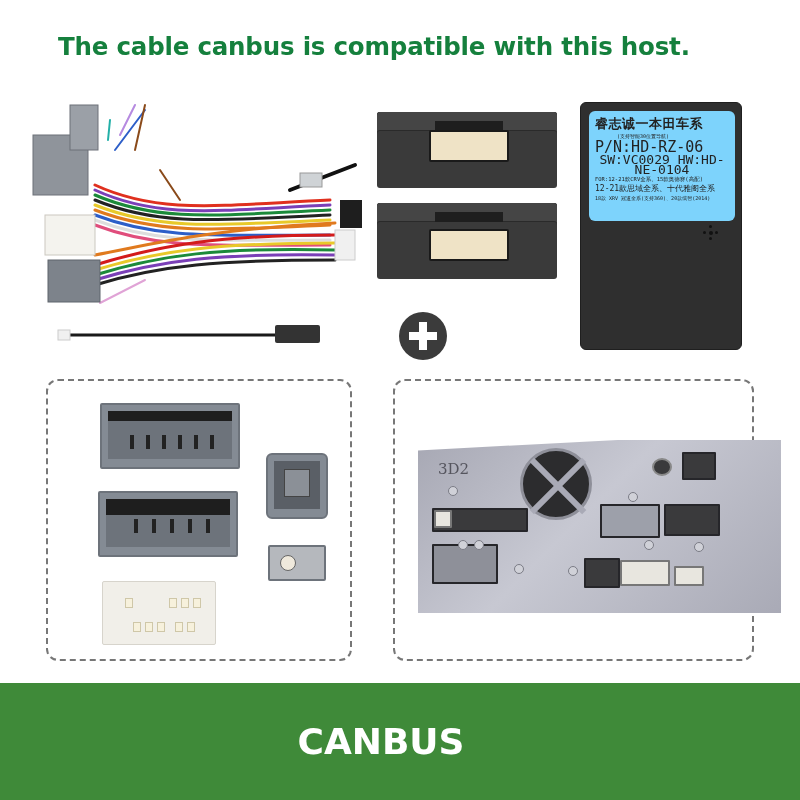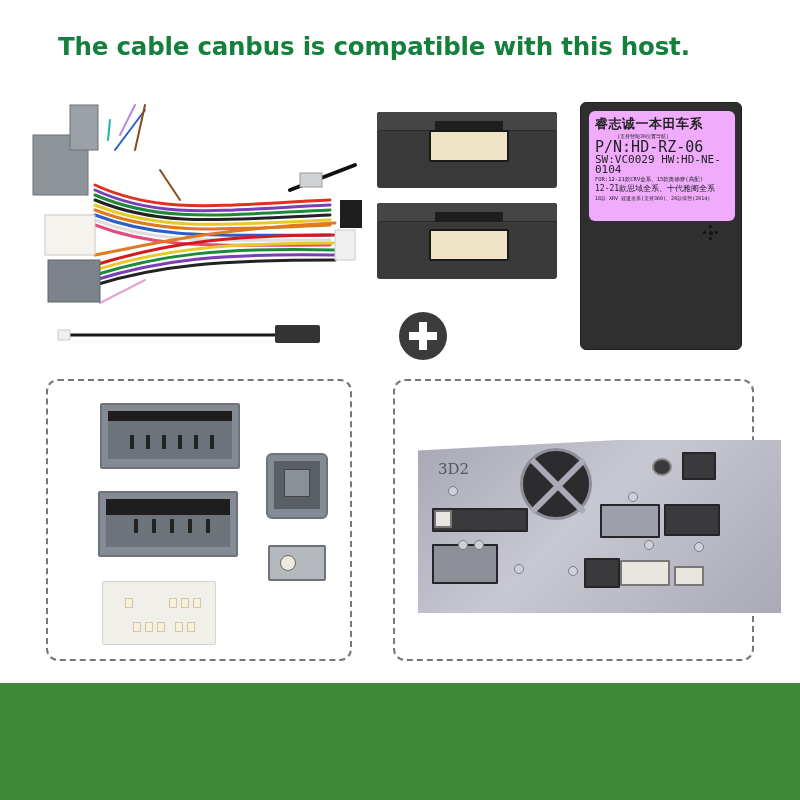--- a/index.html
+++ b/index.html
@@ -40,27 +40,27 @@
   .plus-badge::before { left: 20px; top: 10px; width: 8px; height: 28px; }
   .plus-badge::after { left: 10px; top: 20px; width: 28px; height: 8px; }
 
   
   .canbus-module {
     position: absolute; left: 580px; top: 102px; width: 162px; height: 248px;
     background: #2f2f2f; border-radius: 6px; border: 1px solid #1f1f1f;
   }
   .label-sticker {
     position: absolute; left: 8px; top: 8px; width: 146px; height: 110px;
-    background: #f0abfc; border-radius: 6px; padding: 4px 6px; color: #222;
+    background: #7dd3fc; border-radius: 6px; padding: 4px 6px; color: #222;
     font-family: "DejaVu Sans Mono", monospace;
   }
   .label-sticker .l-title { font-size: 13px; font-weight: bold; font-family: "DejaVu Sans", sans-serif; letter-spacing: 0.5px; }
   .label-sticker .l-sub { font-size: 5px; padding-left: 22px; }
   .label-sticker .l-pn { font-size: 15px; line-height: 16px; }
-  .label-sticker .l-sw { font-size: 11px; line-height: 10px; }
+  .label-sticker .l-sw { font-size: 13px; line-height: 10px; text-align: center; }
   .label-sticker .l-for { font-size: 5.5px; line-height: 8px; }
   .label-sticker .l-models { font-size: 8px; line-height: 11px; }
   .label-sticker .l-foot { font-size: 5px; line-height: 8px; }
   .module-dots { position: absolute; left: 122px; top: 122px; width: 16px; height: 16px; }
   .module-dots span { position: absolute; width: 3px; height: 3px; border-radius: 50%; background: #111; }
   .module-pad {
     position: absolute; left: 10px; top: 146px; width: 142px; height: 96px;
     border: 2px dashed #242424; border-radius: 6px; background: #2a2a2a;
     display: flex; align-items: center; justify-content: center;
   }
@@ -242,14 +242,15 @@
   <span class="screw" style="left:40px;top:100px"></span>
   <span class="screw" style="left:56px;top:100px"></span>
   <span class="screw" style="left:96px;top:124px"></span>
   <span class="screw" style="left:150px;top:126px"></span>
   <span class="screw" style="left:210px;top:52px"></span>
   <span class="screw" style="left:226px;top:100px"></span>
   <span class="screw" style="left:276px;top:102px"></span>
 </div>
 
 <div class="footer">
+  <span>CANBUS</span>
   <span class="gap"></span>
 </div>
 
 </body></html>

